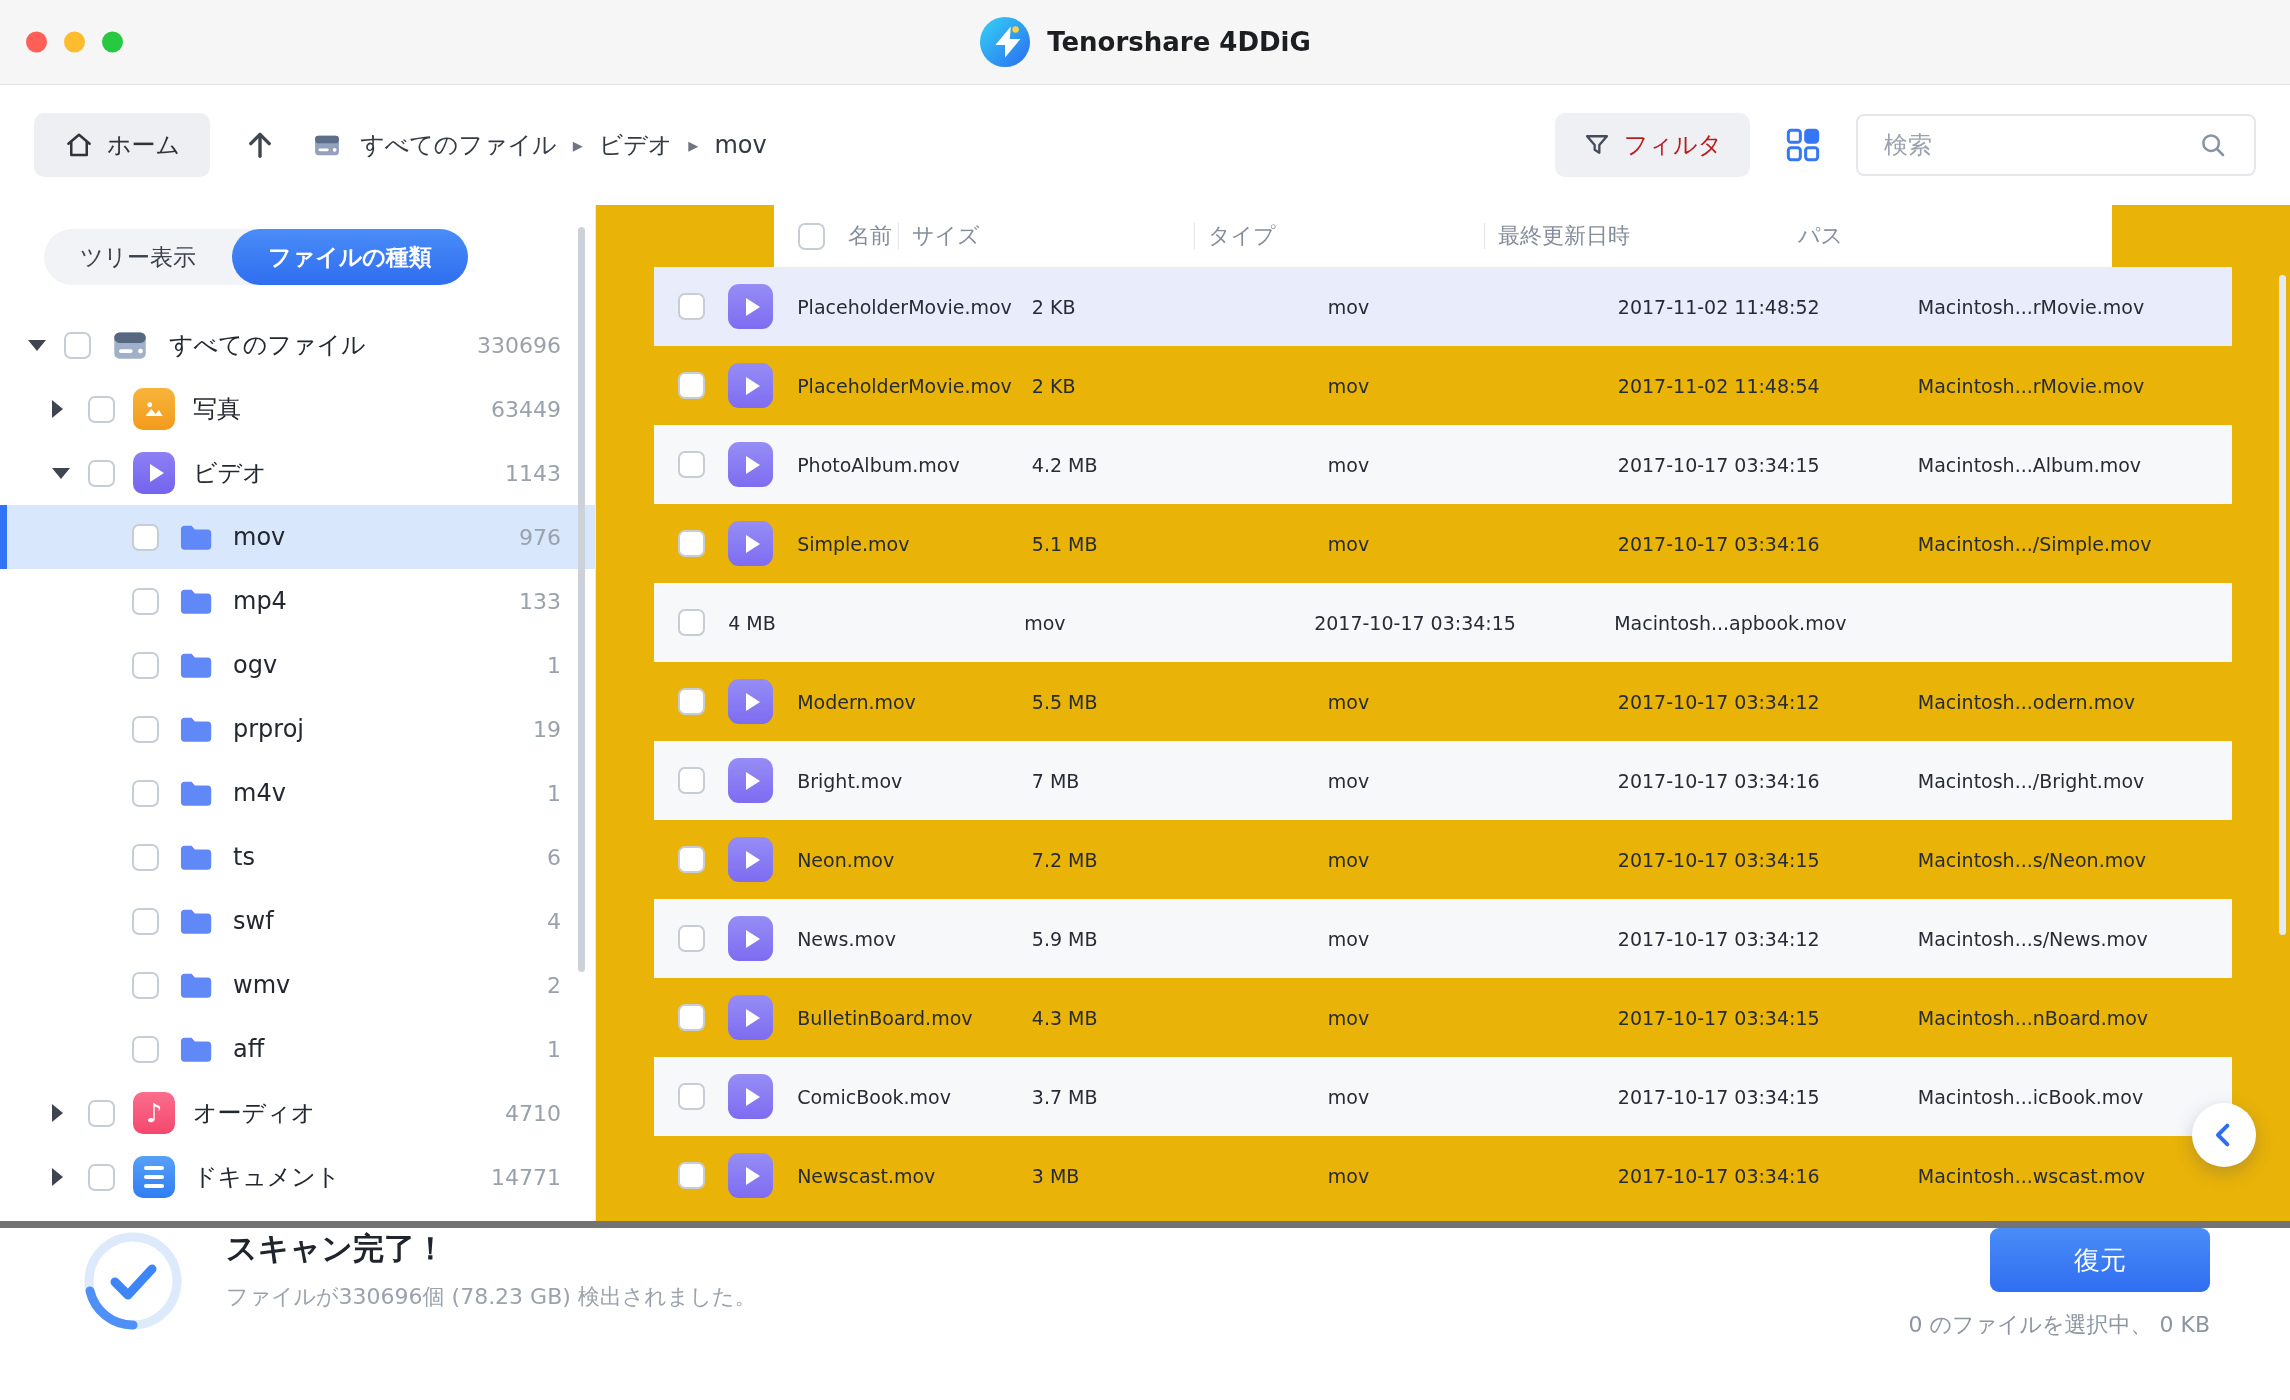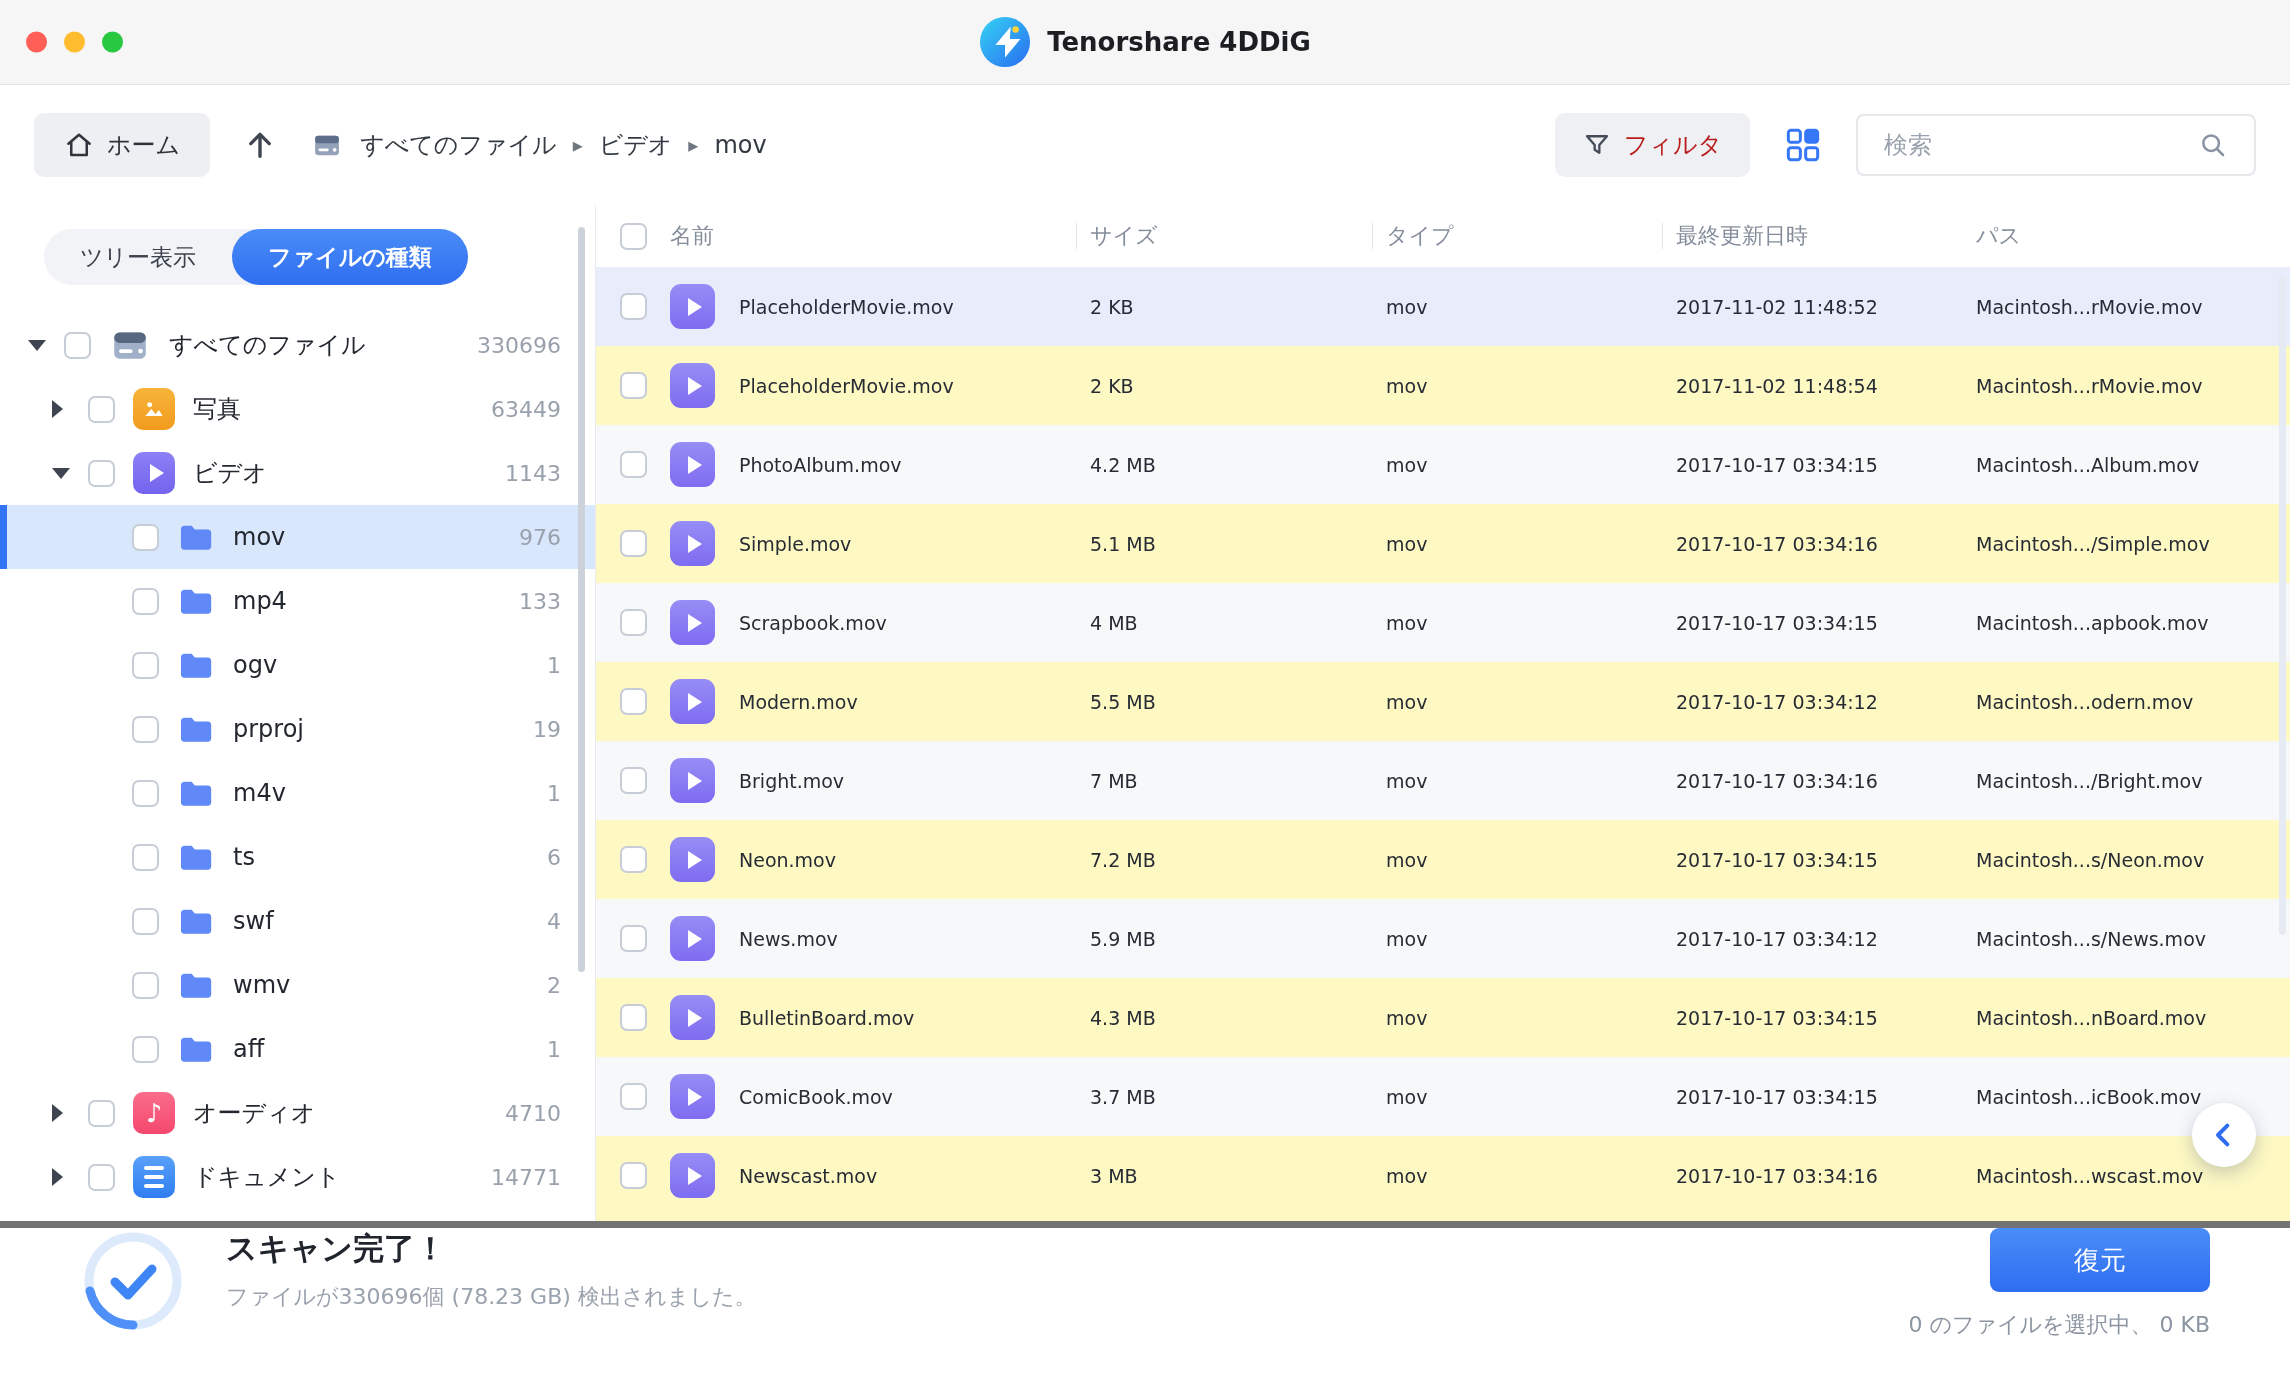--- a/index.html
+++ b/index.html
@@ -70,21 +70,21 @@
   .tile-video { background: linear-gradient(180deg,#8d80f4,#7463ee); }
   .tile-audio { background: linear-gradient(180deg,#fa6d8b,#f4486e); }
   .tile-doc   { background: linear-gradient(180deg,#58a0f8,#2f7df2); }
   .play-tri { width:0; height:0; border-top:9px solid transparent; border-bottom:9px solid transparent; border-left:14px solid #fff; margin-left:5px; }
   .doc-lines { display:flex; flex-direction:column; gap:5px; }
   .doc-lines span { width:20px; height:4px; background:#fff; border-radius:2px; }
   .note { color:#fff; font-size:26px; font-weight:700; }
   .side-scroll { position:absolute; right:10px; top:22px; width:7px; height:745px; border-radius:4px; background:#cdd2da; }
 
   
-  .main { flex: 1; min-width: 0; display: flex; flex-direction: column; position: relative; background:#fef9c3; }
+  .main { flex: 1; min-width: 0; display: flex; flex-direction: column; position: relative; background:#eab308;align-items:center; }
   .thead { height: 62px; display: flex; align-items: center; color: #848d9b; font-size: 22px; background: #fff; }
   .rows { flex: 1; overflow: hidden; }
   .trow { height: 79px; display: flex; align-items: center; font-size: 19px; color: #262b34; cursor: pointer; }
   .trow.alt { background: #f7f8fa; }
   .trow.sel { background: #e9ecfa; }
   .c-check { width: 74px; display: flex; justify-content: center; flex: none; }
   .c-name { flex: 1; display: flex; align-items: center; gap: 24px; min-width: 0; padding-right: 20px; }
   .c-size { width: 296px; flex: none; }
   .c-type { width: 290px; flex: none; }
   .c-date { width: 300px; flex: none; }
@@ -482,26 +482,20 @@
           <div class="c-size">5.1 MB</div>
           <div class="c-type">mov</div>
           <div class="c-date">2017-10-17 03:34:16</div>
           <div class="c-path">Macintosh.../Simple.mov</div>
         </div>
 
         <div class="trow alt">
           <div class="c-check">
               <span class="checkbox"></span>
             </div>
-          <div class="c-name">
-            <span class="row-tile">
-                <span class="play-tri"></span>
-              </span>
-            <span class="fname">Scrapbook.mov</span>
-          </div>
           <div class="c-size">4 MB</div>
           <div class="c-type">mov</div>
           <div class="c-date">2017-10-17 03:34:15</div>
           <div class="c-path">Macintosh...apbook.mov</div>
         </div>
 
         <div class="trow">
           <div class="c-check">
               <span class="checkbox"></span>
             </div>

